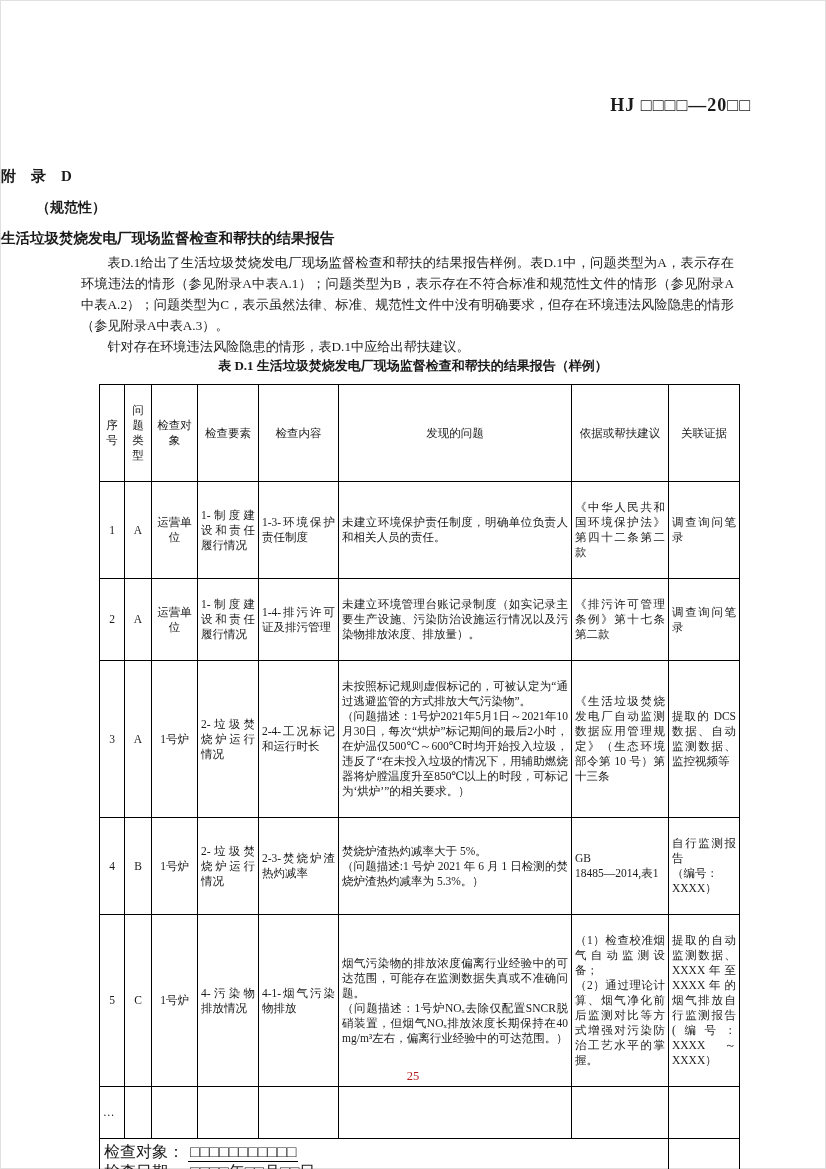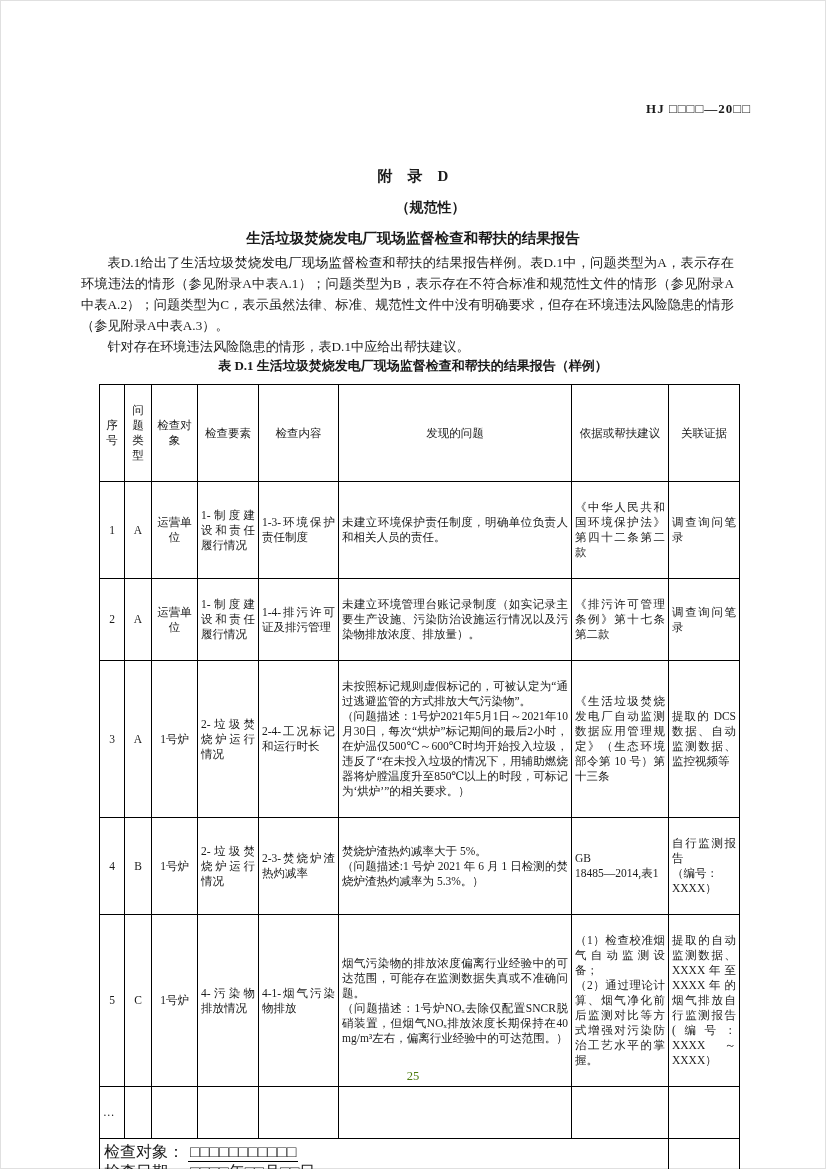--- a/index.html
+++ b/index.html
@@ -10,24 +10,24 @@
     color:#1a1a1a;
     position:relative;
   }
   .page{
     position:absolute;inset:0;
     background:#ffffff;
     border:1px solid #e0e0e0;
     box-sizing:border-box;
   }
   .std-code{
-    position:absolute;top:100px;right:74px;
-    font-size:13px;font-weight:bold;letter-spacing:1px;
-  }
-  .titles{position:absolute;top:166px;left:0;right:0;text-align:center;}
+    position:absolute;top:94px;right:74px;
+    font-size:18px;font-weight:bold;letter-spacing:1px;
+  }
+  .titles{position:absolute;top:166px;left:0;right:0;}
   .titles .t1{font-size:15px;font-weight:bold;margin:0;}
   .titles .t2{font-size:14px;font-weight:bold;margin:13px 0 0 0;padding-left:35px;}
   .titles .t3{font-size:14.5px;font-weight:bold;margin:12px 0 4px 0;}
   .paras{
     position:absolute;top:251px;left:80px;width:653px;
     font-size:13.2px;line-height:21px;text-align:justify;
   }
   .paras p{margin:0;text-indent:2em;}
   .tbl-caption{
     position:absolute;top:356px;left:0;right:0;
@@ -50,21 +50,21 @@
   td.ctr{text-align:center;}
   td.jst{text-align:justify;}
   td.pre{white-space:pre-line;text-align:justify;margin-top:18px;}
   tr.hrow td{text-align:center;}
   .footer-cell{vertical-align:top !important;padding:3px 4px !important;font-size:16px;margin-left:44px;}
   .fline{margin:2px 0 5px 0;white-space:nowrap;}
   .uline{border-bottom:1px solid #000;padding:0 2px 1px 2px;}
   .blankline{display:inline-block;width:165px;border-bottom:1px solid #000;height:12px;vertical-align:bottom;}
   .page-num{
     position:absolute;top:1068px;left:0;right:0;
-    text-align:center;font-size:12.5px;color:#4d7c0f;
+    text-align:center;font-size:12.5px;color:#b91c1c;
   }
 </style>
 </head>
 <body>
 
 <div class="page">
 
   <div class="std-code">HJ □□□□—20□□</div>
 
   <div class="titles">

